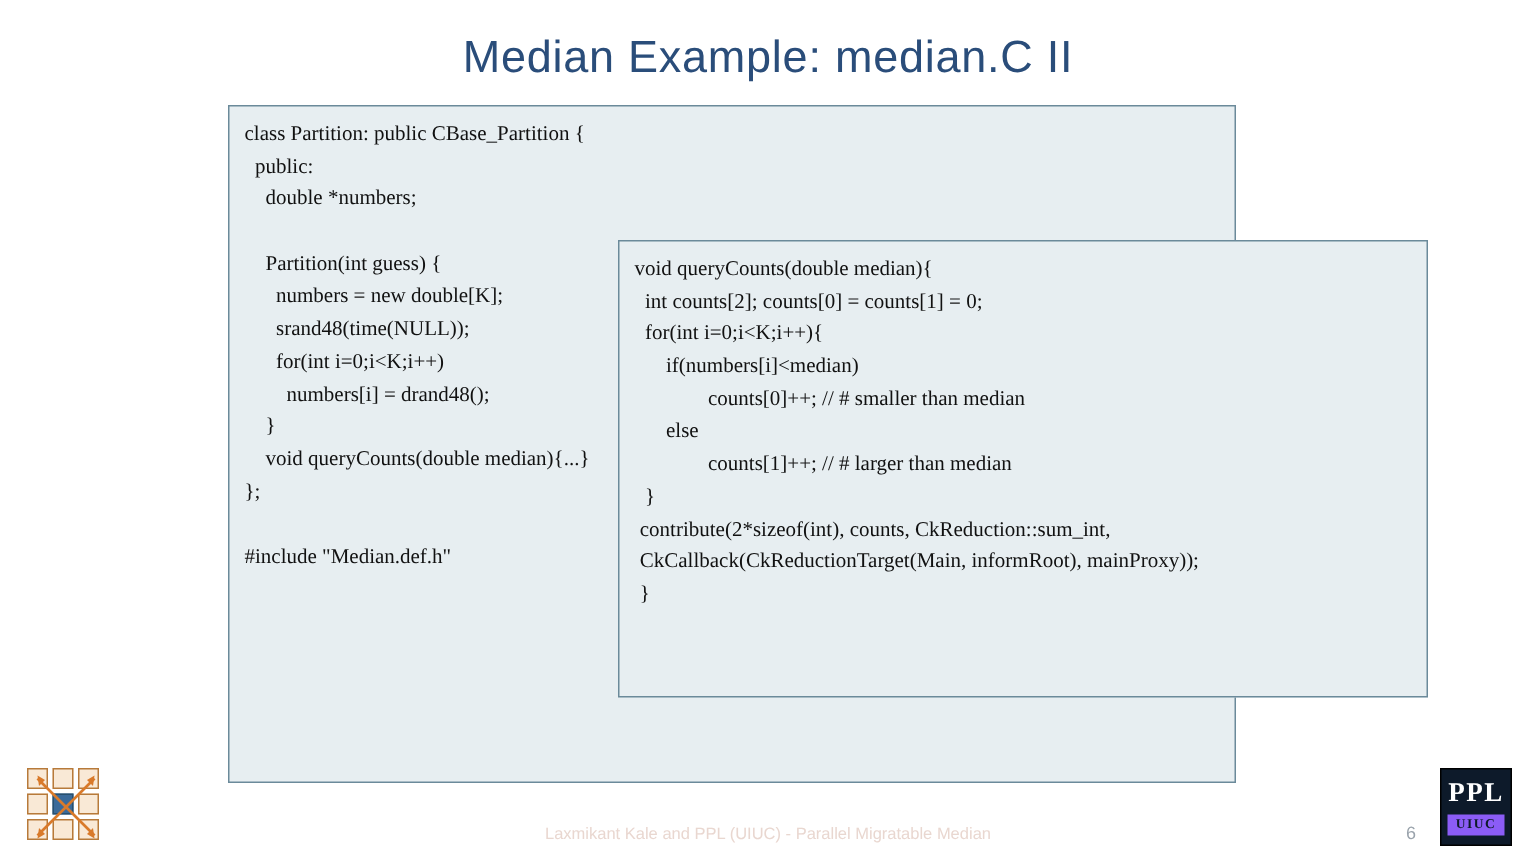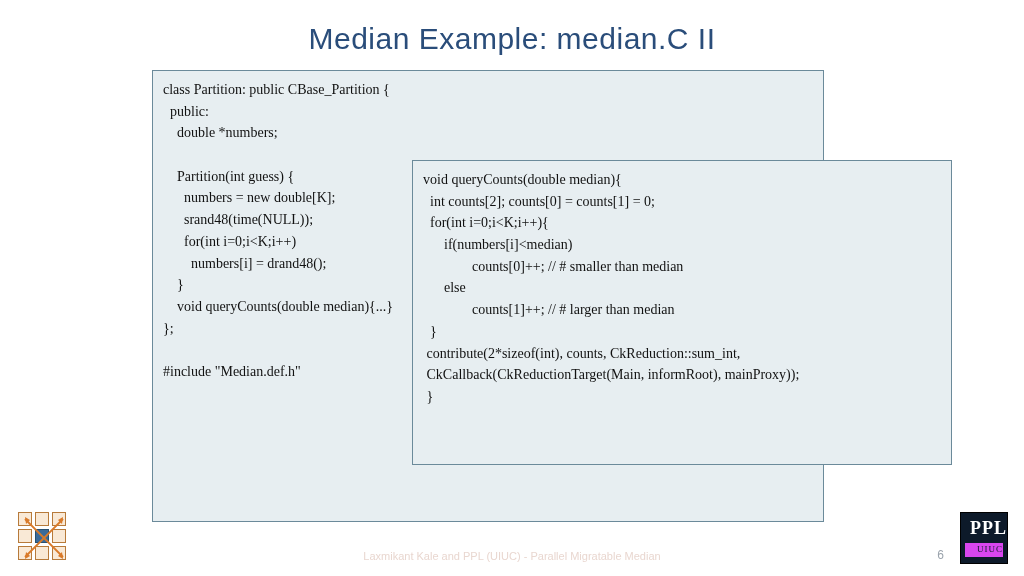--- a/index.html
+++ b/index.html
@@ -75,37 +75,37 @@
   }
   .logo-right {
     position: absolute;
     right: 16px;
     bottom: 12px;
     width: 48px;
     height: 52px;
     background: #0d1a2a;
     border: 1px solid #000;
     color: #fff;
-    text-align: right;
+    text-align: center;
     font-family: Georgia, serif;
     font-size: 12px;
     line-height: 1.1;
     padding-top: 6px;
   }
   .logo-right .ppl {
     font-family: 'Times New Roman', serif;
     font-size: 18px;
     letter-spacing: 1px;
     font-weight: bold;
   }
   .logo-right .uiuc {
-    background: #d946ef;
+    background: #8b5cf6;
     color: #0d1a2a;
     font-size: 9px;
-    font-weight: normal;
+    font-weight: bold;
     margin: 4px 4px 0 4px;
     padding: 2px 0;
     letter-spacing: 1px;
   }
   .footer-text {
     position: absolute;
     bottom: 14px;
     left: 0;
     width: 100%;
     text-align: center;

